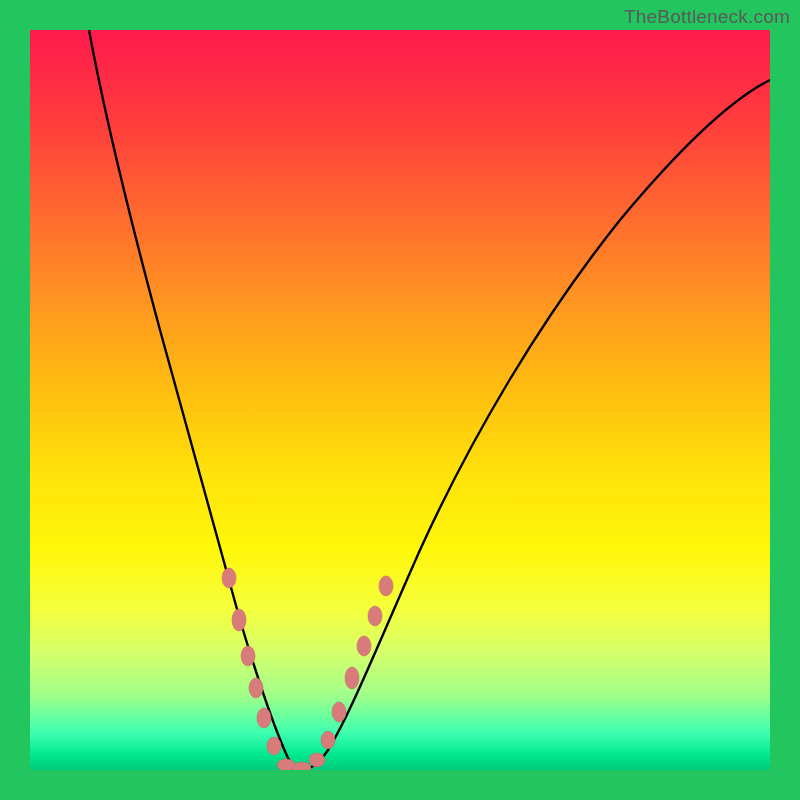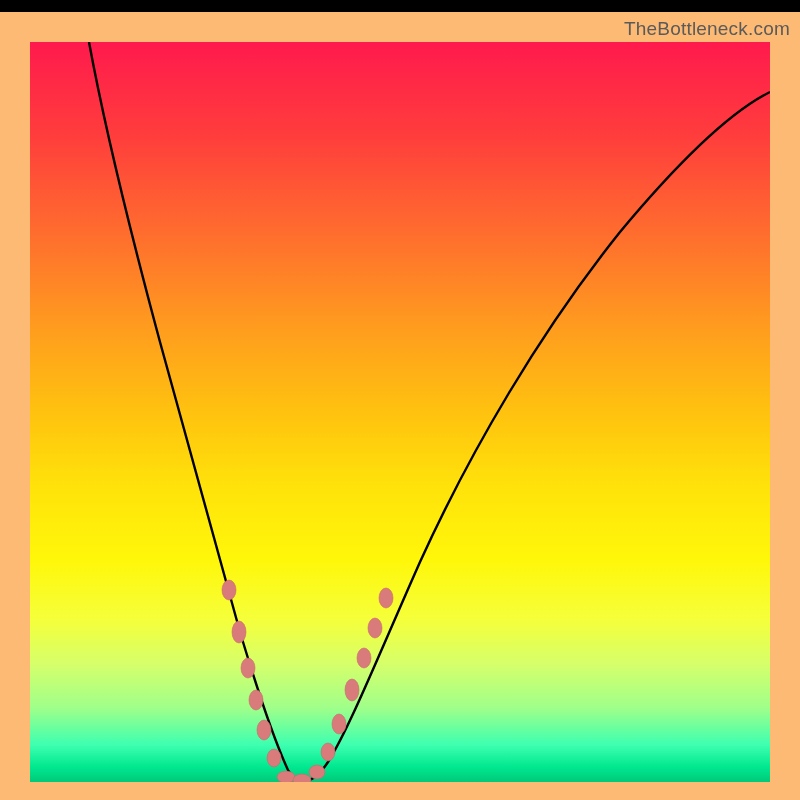--- a/index.html
+++ b/index.html
@@ -7,22 +7,21 @@
     padding: 0;
     width: 800px;
     height: 800px;
     overflow: hidden;
     background: #000;
     font-family: Arial, Helvetica, sans-serif;
   }
   .frame {
     position: absolute;
     inset: 0;
-    background: #fdba74;
-    margin-top: 12px;
+    background: #22c55e;
   }
   .plot-area {
     position: absolute;
     left: 30px;
     top: 30px;
     width: 740px;
     height: 740px;
     background: linear-gradient(
       to bottom,
       #ff1a4d 0%,

